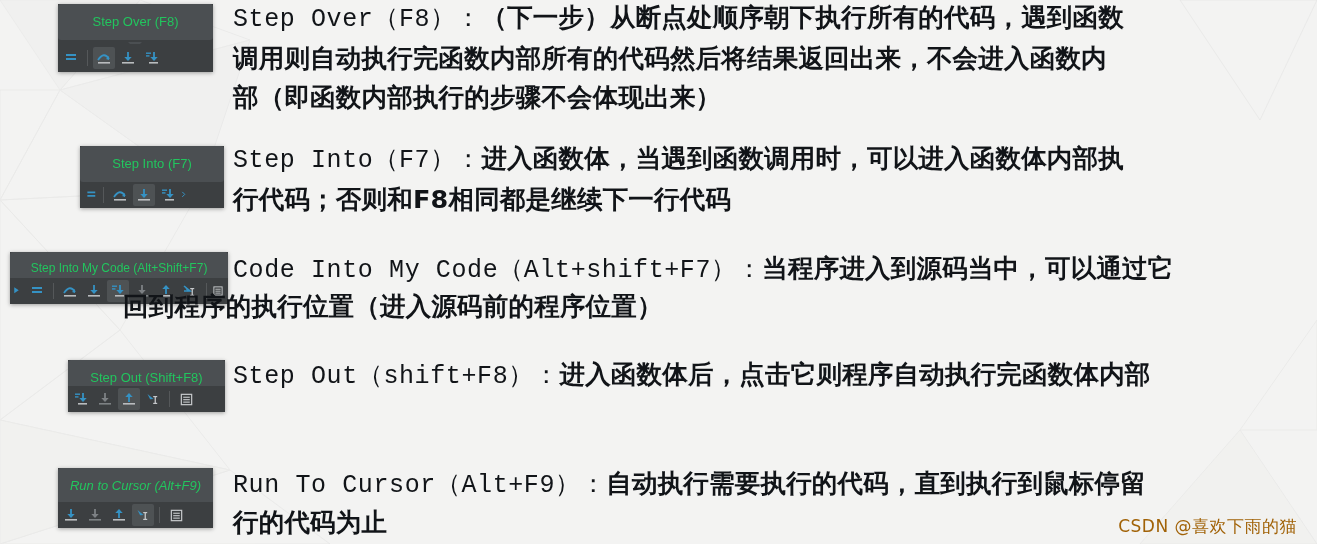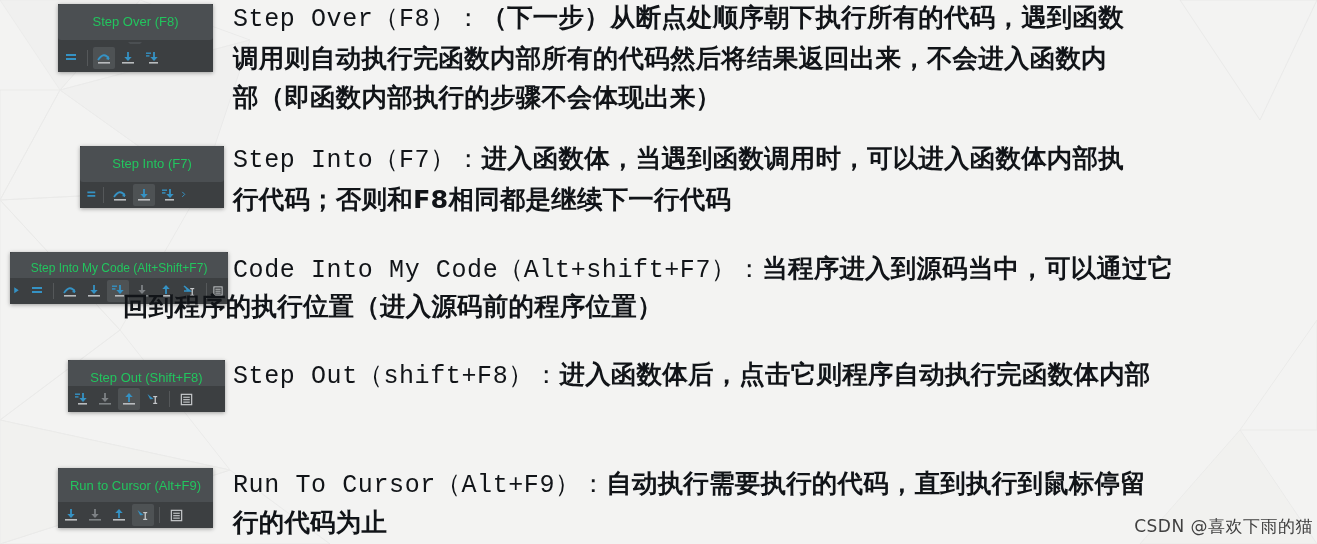--- a/index.html
+++ b/index.html
@@ -116,23 +116,23 @@
   #para-3 { left: 233px; top: 249px; width: 1070px; text-indent: 0; }
   #para-3b{ left: 123px; top: 287px; width: 1180px; }
   #para-4 { left: 233px; top: 355px; width: 1070px; }
   #para-4b{ left: 225px; top: 394px; width: 1090px; }
   #para-5 { left: 233px; top: 464px; width: 1070px; }
   #para-5b{ left: 233px; top: 503px; width: 1070px; }
 
   
   #watermark {
     position: absolute;
-    right: 4px;
+    right: 20px;
     bottom: 6px;
-    color: #404040;
+    color: #a16207;
     font-size: 17px;
     font-family: "DejaVu Sans", "Liberation Sans", sans-serif;
     letter-spacing: 0.5px;
     z-index: 5;
   }
 </style>
 </head>
 <body>
 
 <svg id="bg-deco" viewBox="0 0 1317 544" preserveAspectRatio="none">
@@ -385,21 +385,21 @@
           </svg>
         </div>
       </div>
     </div>
   </div>
 
   <div class="para" id="para-4">
     <span class="mono">Step Out（shift+F8）：</span><span class="cjk">进入函数体后，点击它则程序自动执行完函数体内部</span>
   </div>
 
-  <div class="shot" style="left:58px; top:468px; width:155px; height:60px;">
+  <div class="shot" style="left:58px; top:468px; width:155px; height:60px;font-style:italic;">
     <div class="tipwrap">
       <div class="tooltip">Run to Cursor (Alt+F9)</div>
       <div class="tip-arrow" style="left:92px; top:32px;"></div>
       <div class="toolbar" style="height:26px;">
         <div class="ic">
           <svg width="16" height="16" viewBox="0 0 16 16">
             <rect x="7.1" y="2" width="1.8" height="6" fill="#3592c4"></rect>
             <path d="M4.3 7 l3.7 4 l3.7 -4 z" fill="#3592c4"></path>
             <rect x="2" y="12" width="12" height="1.6" fill="#b9bcbe"></rect>
           </svg>

